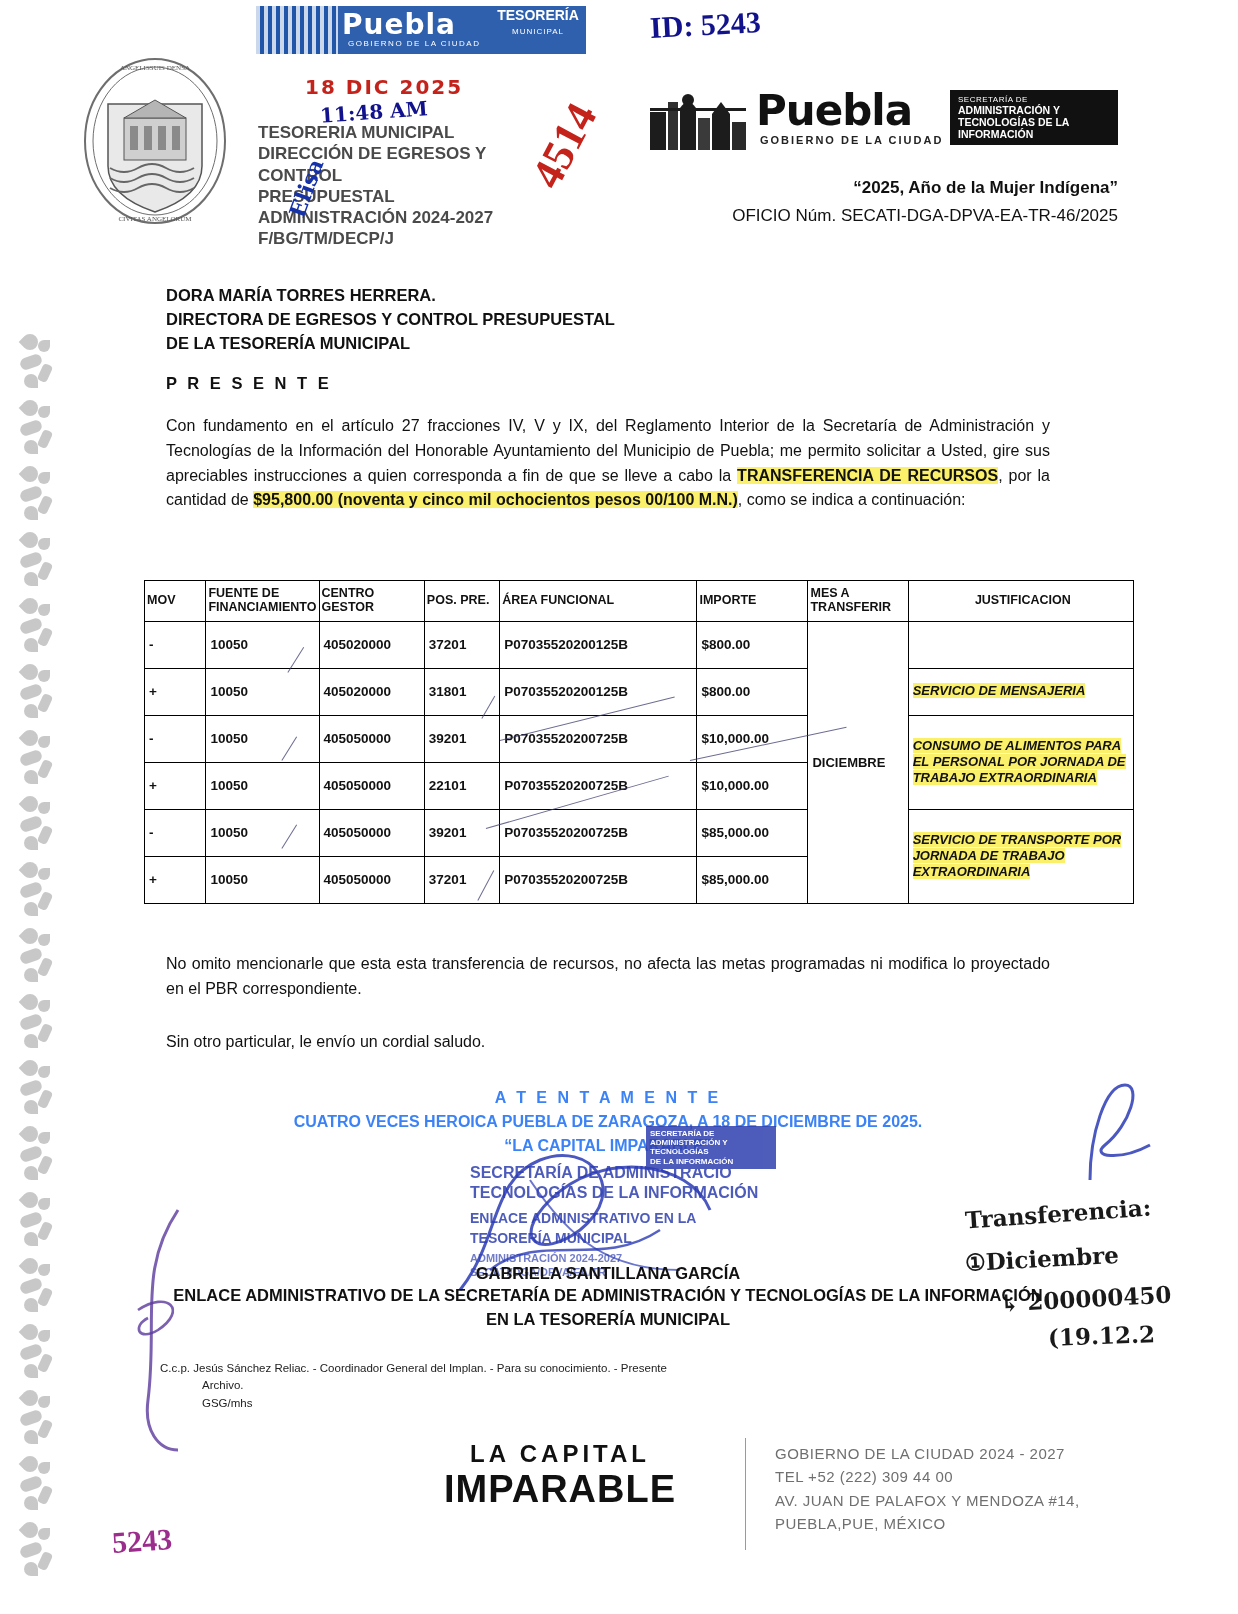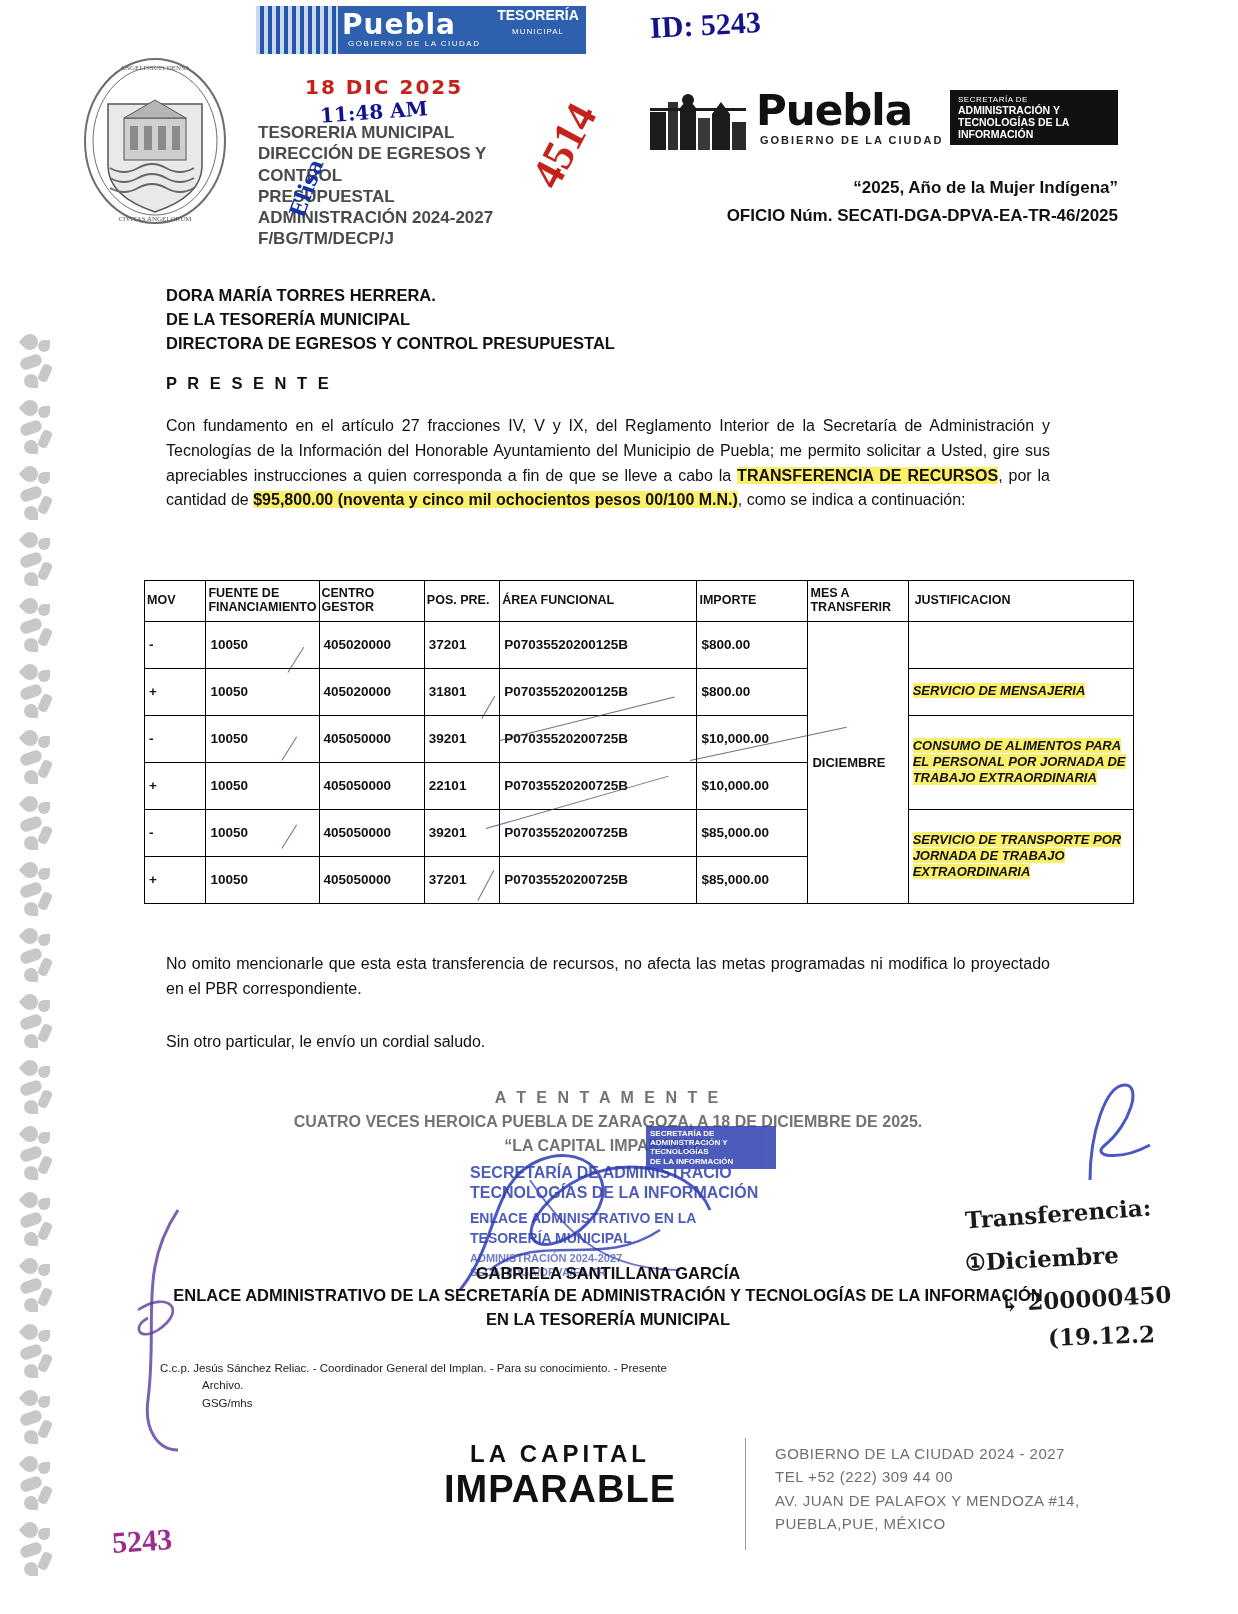--- a/index.html
+++ b/index.html
@@ -262,21 +262,21 @@
     top: 178px;
     font-size: 17px;
     font-weight: bold;
     color: #111;
   }
   .oficio {
     position: absolute;
     right: 120px;
     top: 206px;
     font-size: 17px;
-    font-weight: bold;
+    font-weight: normal;
     color: #111;
   }
 
   
   .addressee {
     position: absolute;
     left: 166px;
     top: 284px;
     font-size: 16.5px;
     font-weight: bold;
@@ -346,21 +346,21 @@
   }
 
   
   .closing {
     position: absolute;
     left: 166px;
     width: 884px;
     text-align: center;
     font-size: 16px;
     font-weight: bold;
-    color: #737373;
+    color: #3b82f6;
     line-height: 1.5;
   }
   #atentamente { top: 1086px; letter-spacing: 3px; }
   #ciudad { top: 1110px; }
   #capital { top: 1134px; }
 
   .signer {
     position: absolute;
     left: 166px;
     width: 884px;
@@ -666,38 +666,38 @@
       <div class="l1">SECRETARÍA DE</div>
       <div class="l2">ADMINISTRACIÓN Y TECNOLOGÍAS DE LA INFORMACIÓN</div>
     </div>
   </div>
 
   <div class="slogan">“2025, Año de la Mujer Indígena”</div>
   <div class="oficio">OFICIO Núm. SECATI-DGA-DPVA-EA-TR-46/2025</div>
 
   <div class="addressee">
     <div>DORA MARÍA TORRES HERRERA.</div>
+    <div>DIRECTORA DE EGRESOS Y CONTROL PRESUPUESTAL</div>
     <div>DE LA TESORERÍA MUNICIPAL</div>
-    <div>DIRECTORA DE EGRESOS Y CONTROL PRESUPUESTAL</div>
     <div class="spaced">P R E S E N T E</div>
   </div>
 
   <div class="body-p" id="p1"><span>Con fundamento en el artículo 27 fracciones IV, V y IX, del Reglamento Interior de la Secretaría de Administración y Tecnologías de la Información del Honorable Ayuntamiento del Municipio de Puebla; me permito solicitar a Usted, gire sus apreciables instrucciones a quien corresponda a fin de que se lleve a cabo la </span><span class="hl">TRANSFERENCIA DE RECURSOS</span><span>, por la cantidad de </span><span class="hl">$95,800.00 (noventa y cinco mil ochocientos pesos 00/100 M.N.)</span><span>, como se indica a continuación:</span></div>
 
   <table class="data">
     <thead>
       <tr>
         <th style="width:58px">MOV</th>
         <th style="width:96px">FUENTE DE FINANCIAMIENTO</th>
         <th style="width:102px">CENTRO GESTOR</th>
         <th style="width:72px">POS. PRE.</th>
         <th style="width:196px">ÁREA FUNCIONAL</th>
         <th style="width:108px">IMPORTE</th>
         <th style="width:96px">MES A TRANSFERIR</th>
-        <th style="width:222px;text-align:left;padding-left:6px">JUSTIFICACION</th>
+        <th style="width:222px;text-align:center;padding-left:6px">JUSTIFICACION</th>
       </tr>
     </thead>
     <tbody>
       <tr>
         <td>-</td>
         <td>10050</td>
         <td>405020000</td>
         <td>37201</td>
         <td>P07035520200125B</td>
         <td>$800.00</td>

